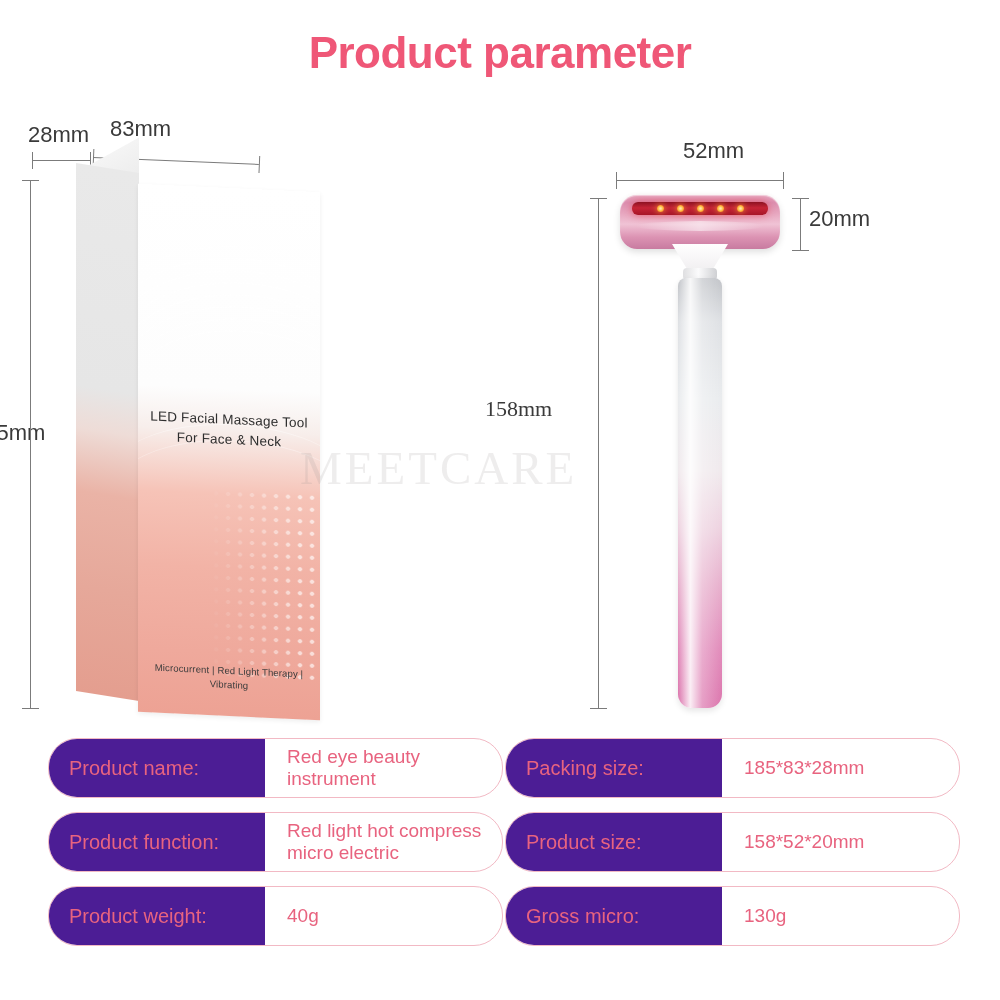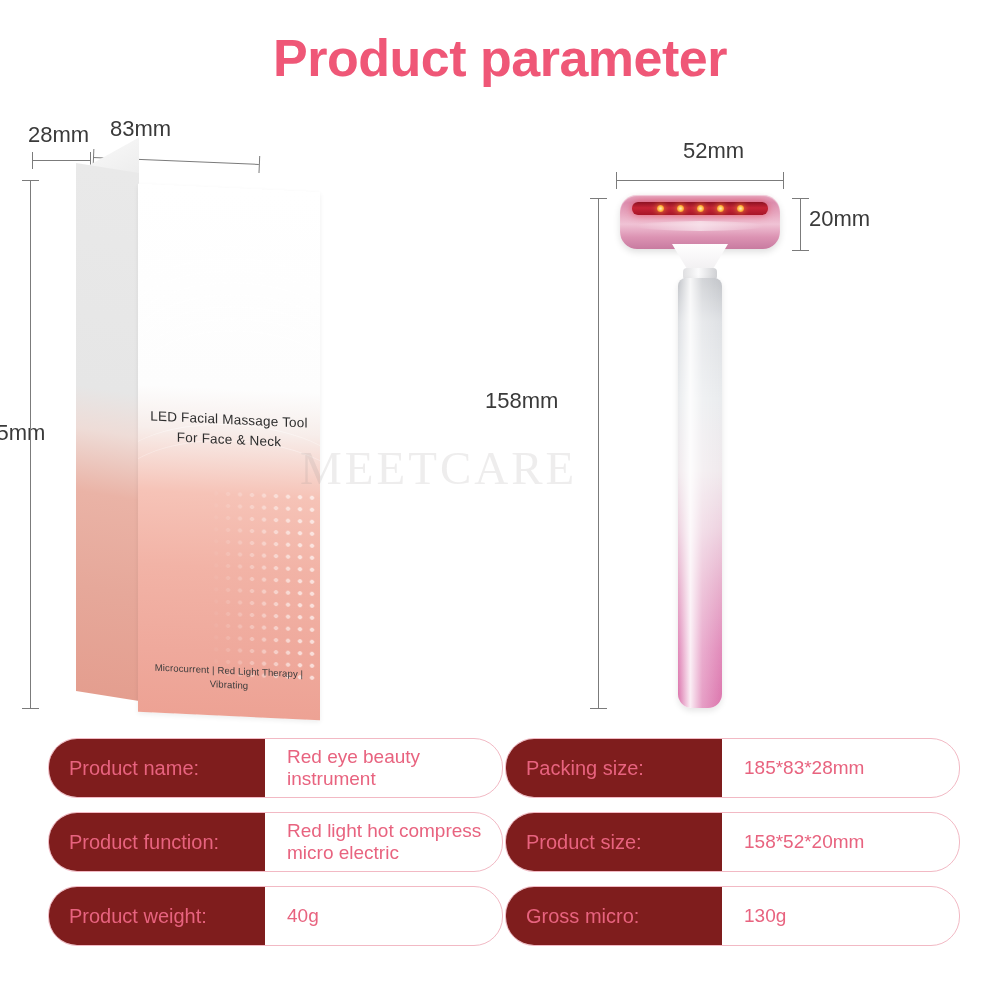--- a/index.html
+++ b/index.html
@@ -15,21 +15,21 @@
     overflow: hidden;
   }
 
   
   #page-title {
     position: absolute;
     top: 28px;
     left: 0;
     width: 1000px;
     text-align: center;
-    font-size: 52px;
+    font-size: 44px;
     font-weight: bold;
     letter-spacing: -0.5px;
     color: #ef5777;
   }
 
   
   #illustration {
     position: absolute;
     top: 110px;
     left: 0;
@@ -275,21 +275,21 @@
     display: flex;
     align-items: stretch;
     height: 58px;
     border: 1.6px solid #f2b9c4;
     border-radius: 29px;
     background: #ffffff;
     overflow: hidden;
   }
   .spec-label {
     flex: 0 0 216px;
-    background: #7f1d1d;
+    background: #4c1d95;
     display: flex;
     align-items: center;
     padding-left: 20px;
     color: #e8637f;
     font-size: 20px;
     box-sizing: border-box;
   }
   .spec-value {
     flex: 1 1 auto;
     display: flex;
@@ -365,21 +365,21 @@
       <span class="cap-v" style="left:0;"></span>
       <span class="cap-v" style="left:167px;"></span>
     </div>
 
     <div class="dim-text" style="left:289px; top:96px;">20mm</div>
     <div class="dim-line-v" style="left:280px; top:88px; height:52px;">
       <span class="cap-h" style="top:0;"></span>
       <span class="cap-h" style="top:52px;"></span>
     </div>
 
-    <div class="dim-text" style="left:-35px; top:278px;">158mm</div>
+    <div class="dim-text" style="left:-35px; top:286px;font-family:Liberation Serif, serif;">158mm</div>
     <div class="dim-line-v" style="left:78px; top:88px; height:510px;">
       <span class="cap-h" style="top:0;"></span>
       <span class="cap-h" style="top:510px;"></span>
     </div>
 
     <div class="wand-head">
       <div class="led-strip">
         <span class="led-dot"></span>
         <span class="led-dot"></span>
         <span class="led-dot"></span>

